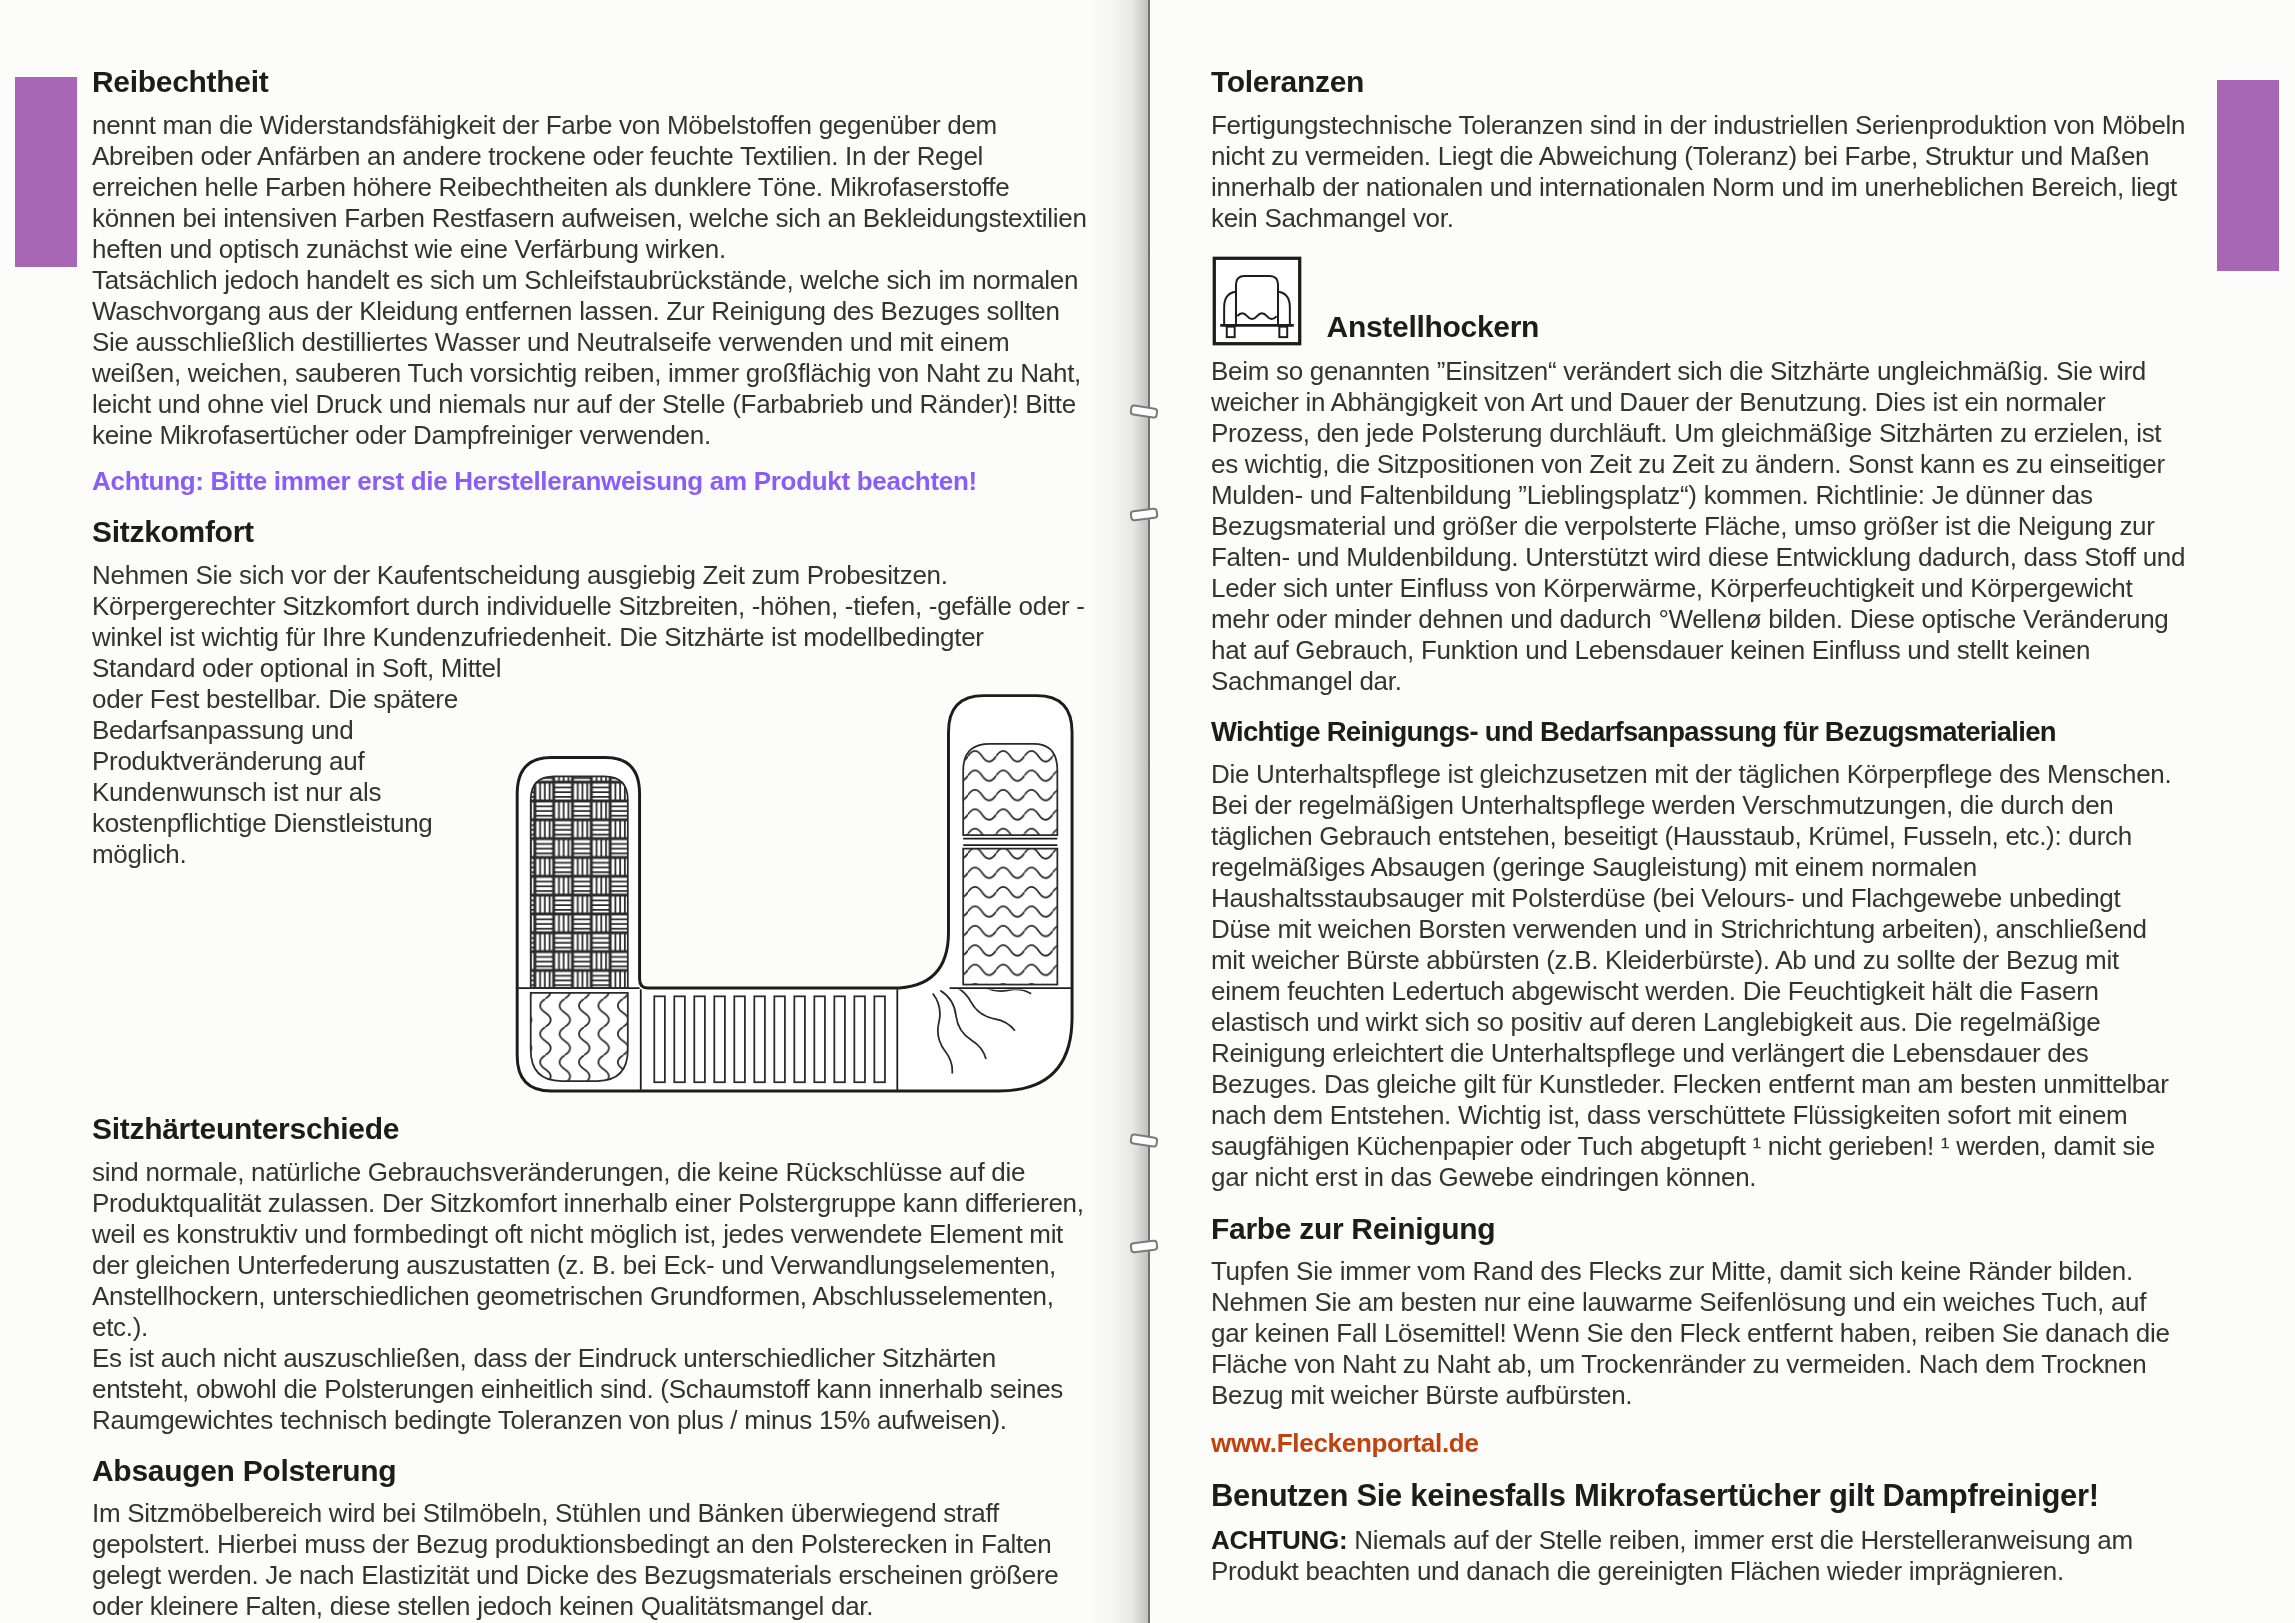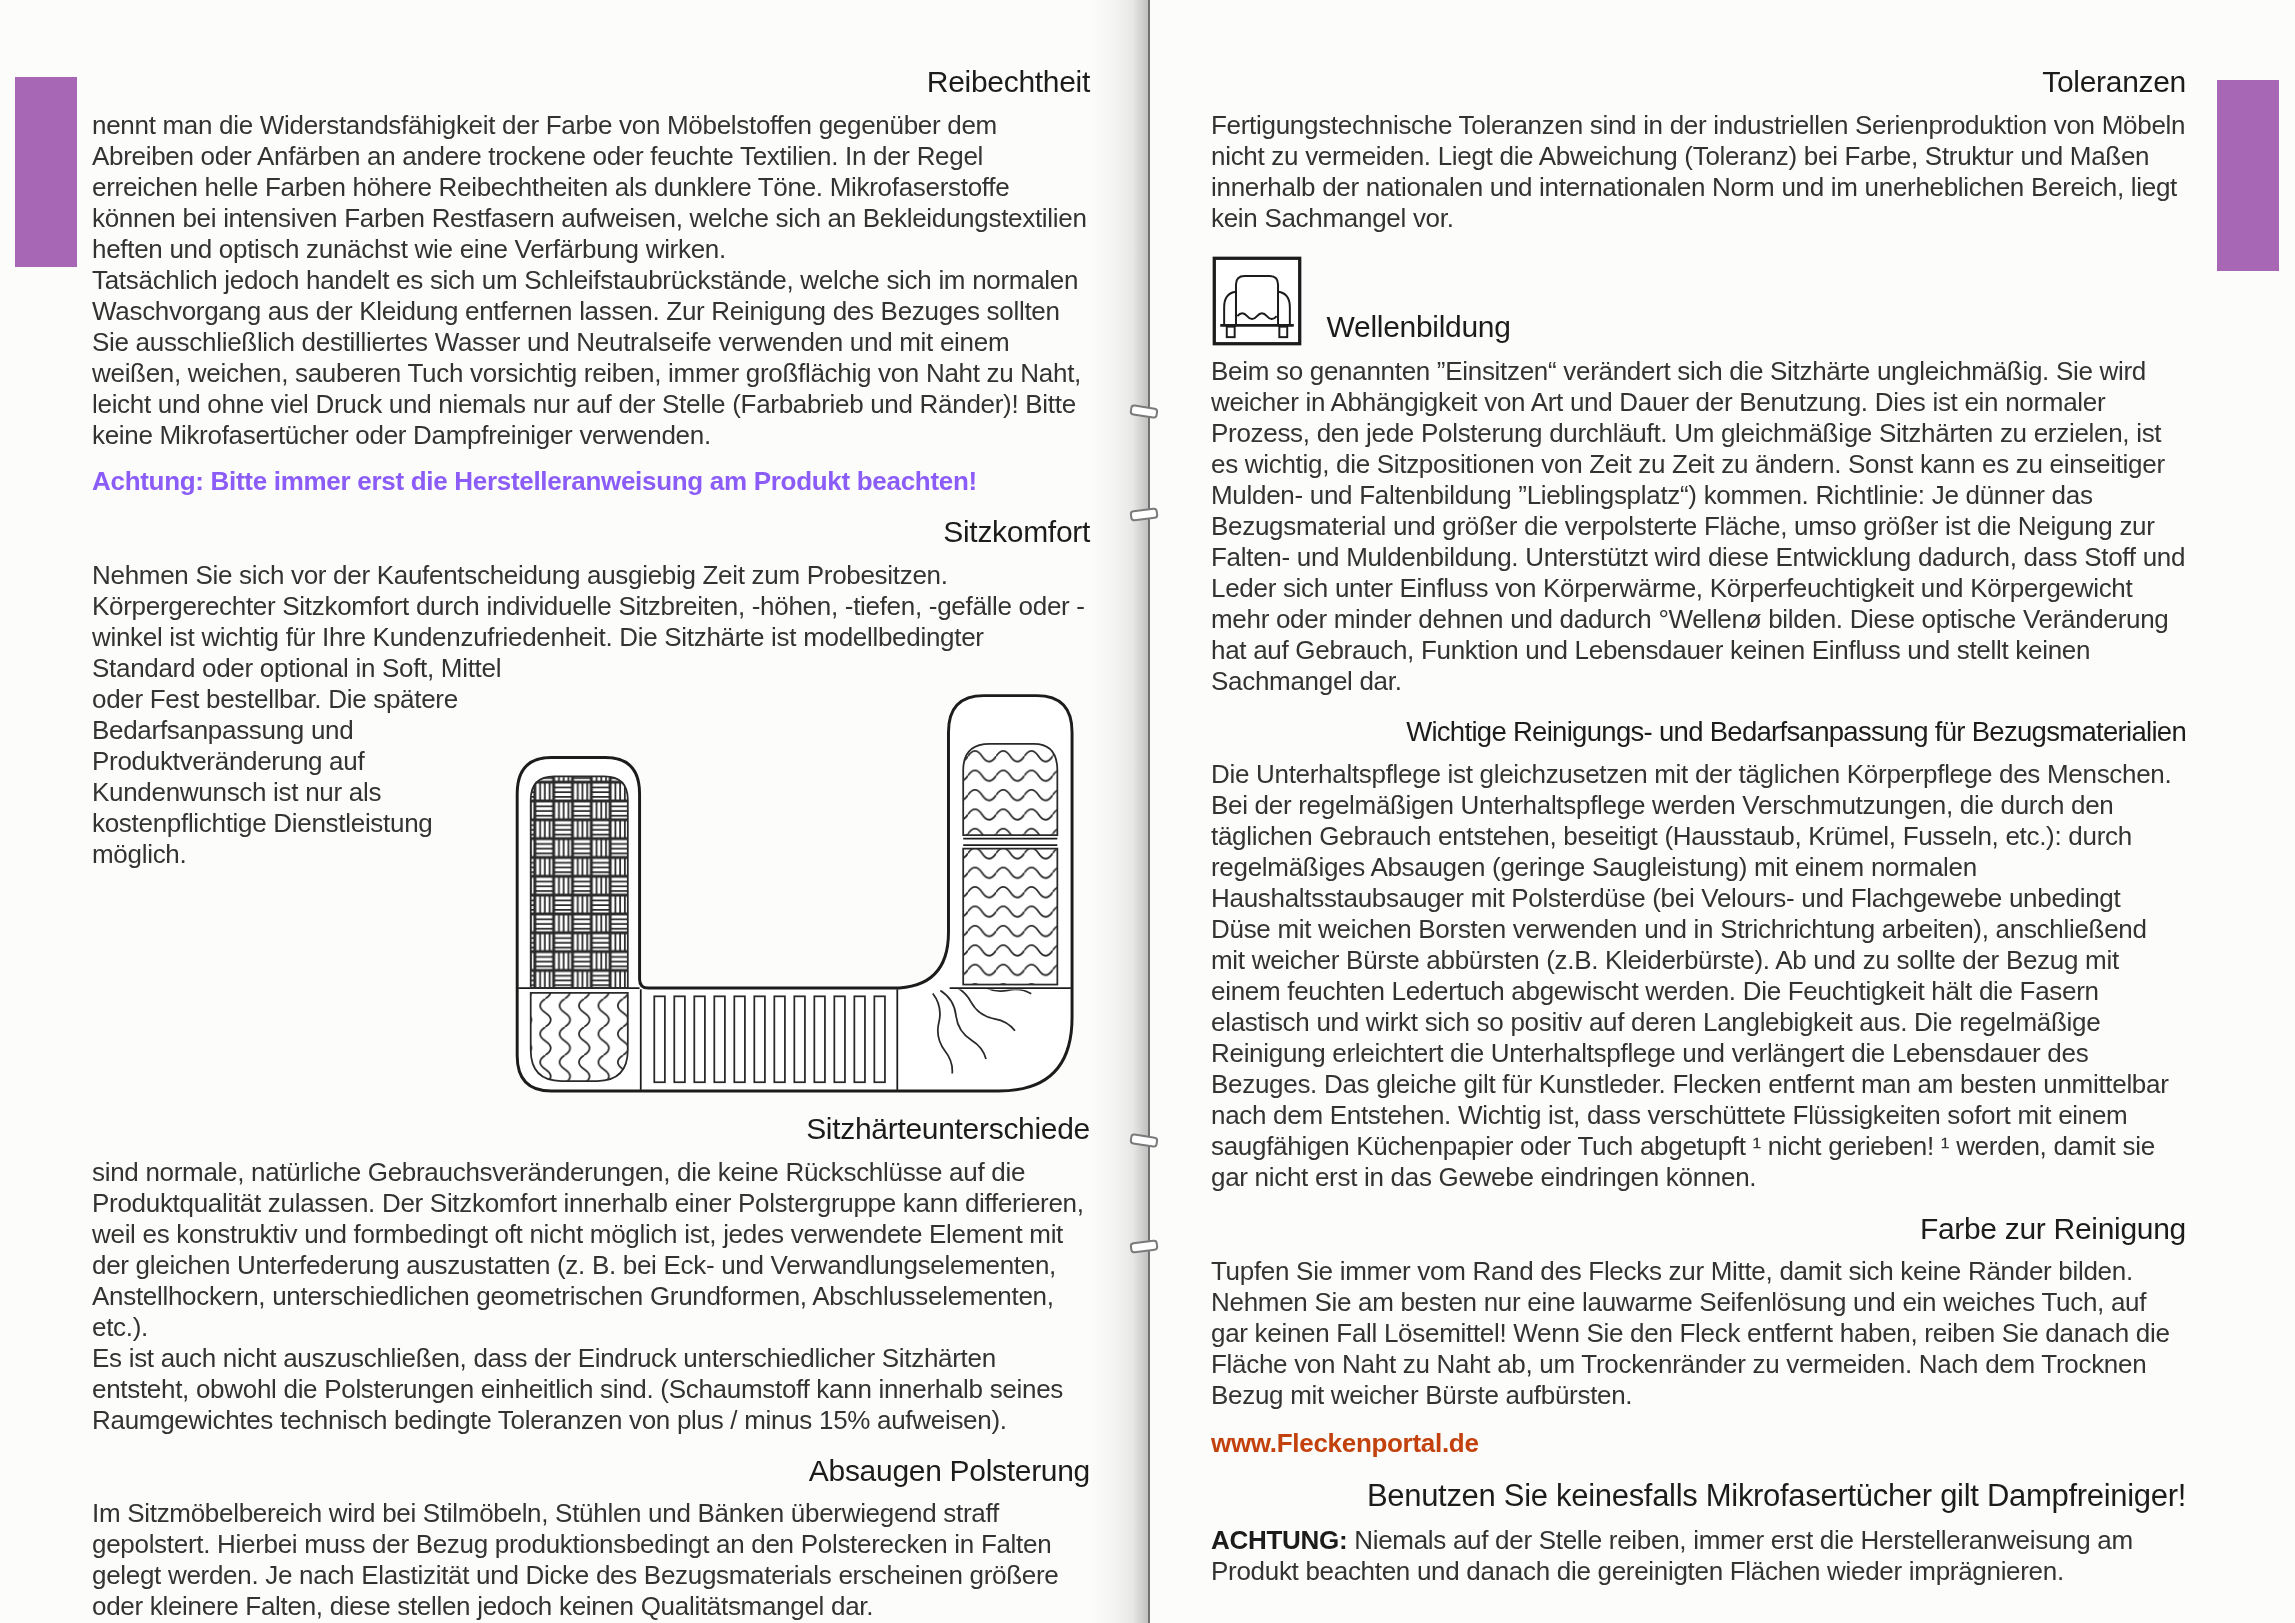--- a/index.html
+++ b/index.html
@@ -18,22 +18,21 @@
 
   p{
     font-size:26px;line-height:31px;
     letter-spacing:-0.3px;
     margin:0;color:#333;
   }
   h1{
     font-size:30px;line-height:34px;
     margin:18.3px 0 10.5px 0;
     color:#1c1c1c;letter-spacing:-0.3px;
-    font-weight:normal;
-    text-align:right;
+    font-weight:bold;
   }
   h1.first{margin-top:0;}
   h1.fit{font-size:27.5px;letter-spacing:-0.7px;}
   h1.warning{font-size:31px;margin-top:19.6px;}
   .note{font-weight:bold;color:#8b5cf6;margin-top:15.7px;}
   .website{font-weight:bold;color:#c2410c;margin-top:17px;}
   .achtung-line{margin-top:11.8px;}
   .achtung-line strong{color:#1c1c1c;}
 
   
@@ -200,21 +199,21 @@
           <rect x="5" y="5" width="130" height="130" fill="#ffffff" stroke="#1c1c1c" stroke-width="5"></rect>
           <path d="M38,100 L38,45 Q38,32 51,32 L89,32 Q102,32 102,45 L102,100" fill="none" stroke="#1c1c1c" stroke-width="3"></path>
           <path d="M38,56 Q20,58 20,80 L20,107 L38,107 Z" fill="#ffffff" stroke="#1c1c1c" stroke-width="3"></path>
           <path d="M102,56 Q120,58 120,80 L120,107 L102,107 Z" fill="#ffffff" stroke="#1c1c1c" stroke-width="3"></path>
           <path d="M40,93 q7.5,-9 15,0 q7.5,9 15,0 q7.5,-9 15,0 q7.5,9 15,0" fill="none" stroke="#1c1c1c" stroke-width="3"></path>
           <line x1="14" y1="107" x2="126" y2="107" stroke="#1c1c1c" stroke-width="4"></line>
           <rect x="24" y="109" width="12" height="16" fill="#ffffff" stroke="#1c1c1c" stroke-width="3"></rect>
           <rect x="104" y="109" width="12" height="16" fill="#ffffff" stroke="#1c1c1c" stroke-width="3"></rect>
         </svg>
       </span>
-      <h1>Wellenbildung</h1>
+      <h1>Anstellhockern</h1>
     </div>
     <p>Beim so genannten ”Einsitzen“ verändert sich die Sitzhärte ungleichmäßig. Sie wird weicher in Abhängigkeit von Art und Dauer der Benutzung. Dies ist ein normaler Prozess, den jede Polsterung durchläuft. Um gleichmäßige Sitzhärten zu erzielen, ist es wichtig, die Sitzpositionen von Zeit zu Zeit zu ändern. Sonst kann es zu einseitiger Mulden- und Faltenbildung ”Lieblingsplatz“) kommen. Richtlinie: Je dünner das Bezugsmaterial und größer die verpolsterte Fläche, umso größer ist die Neigung zur Falten- und Muldenbildung. Unterstützt wird diese Entwicklung dadurch, dass Stoff und Leder sich unter Einfluss von Körperwärme, Körperfeuchtigkeit und Körpergewicht mehr oder minder dehnen und dadurch °Wellenø bilden. Diese optische Veränderung hat auf Gebrauch, Funktion und Lebensdauer keinen Einfluss und stellt keinen Sachmangel dar.</p>
 
     <h1 class="fit">Wichtige Reinigungs- und Bedarfsanpassung für Bezugsmaterialien</h1>
     <p>Die Unterhaltspflege ist gleichzusetzen mit der täglichen Körperpflege des Menschen. Bei der regelmäßigen Unterhaltspflege werden Verschmutzungen, die durch den täglichen Gebrauch entstehen, beseitigt (Hausstaub, Krümel, Fusseln, etc.): durch regelmäßiges Absaugen (geringe Saugleistung) mit einem normalen Haushaltsstaubsauger mit Polsterdüse (bei Velours- und Flachgewebe unbedingt Düse mit weichen Borsten verwenden und in Strichrichtung arbeiten), anschließend mit weicher Bürste abbürsten (z.B. Kleiderbürste). Ab und zu sollte der Bezug mit einem feuchten Ledertuch abgewischt werden. Die Feuchtigkeit hält die Fasern elastisch und wirkt sich so positiv auf deren Langlebigkeit aus. Die regelmäßige Reinigung erleichtert die Unterhaltspflege und verlängert die Lebensdauer des Bezuges. Das gleiche gilt für Kunstleder. Flecken entfernt man am besten unmittelbar nach dem Entstehen. Wichtig ist, dass verschüttete Flüssigkeiten sofort mit einem saugfähigen Küchenpapier oder Tuch abgetupft ¹ nicht gerieben! ¹ werden, damit sie gar nicht erst in das Gewebe eindringen können.</p>
 
     <h1>Farbe zur Reinigung</h1>
     <p>Tupfen Sie immer vom Rand des Flecks zur Mitte, damit sich keine Ränder bilden. Nehmen Sie am besten nur eine lauwarme Seifenlösung und ein weiches Tuch, auf gar keinen Fall Lösemittel! Wenn Sie den Fleck entfernt haben, reiben Sie danach die Fläche von Naht zu Naht ab, um Trockenränder zu vermeiden. Nach dem Trocknen Bezug mit weicher Bürste aufbürsten.</p>
 
     <p class="website">www.Fleckenportal.de</p>

